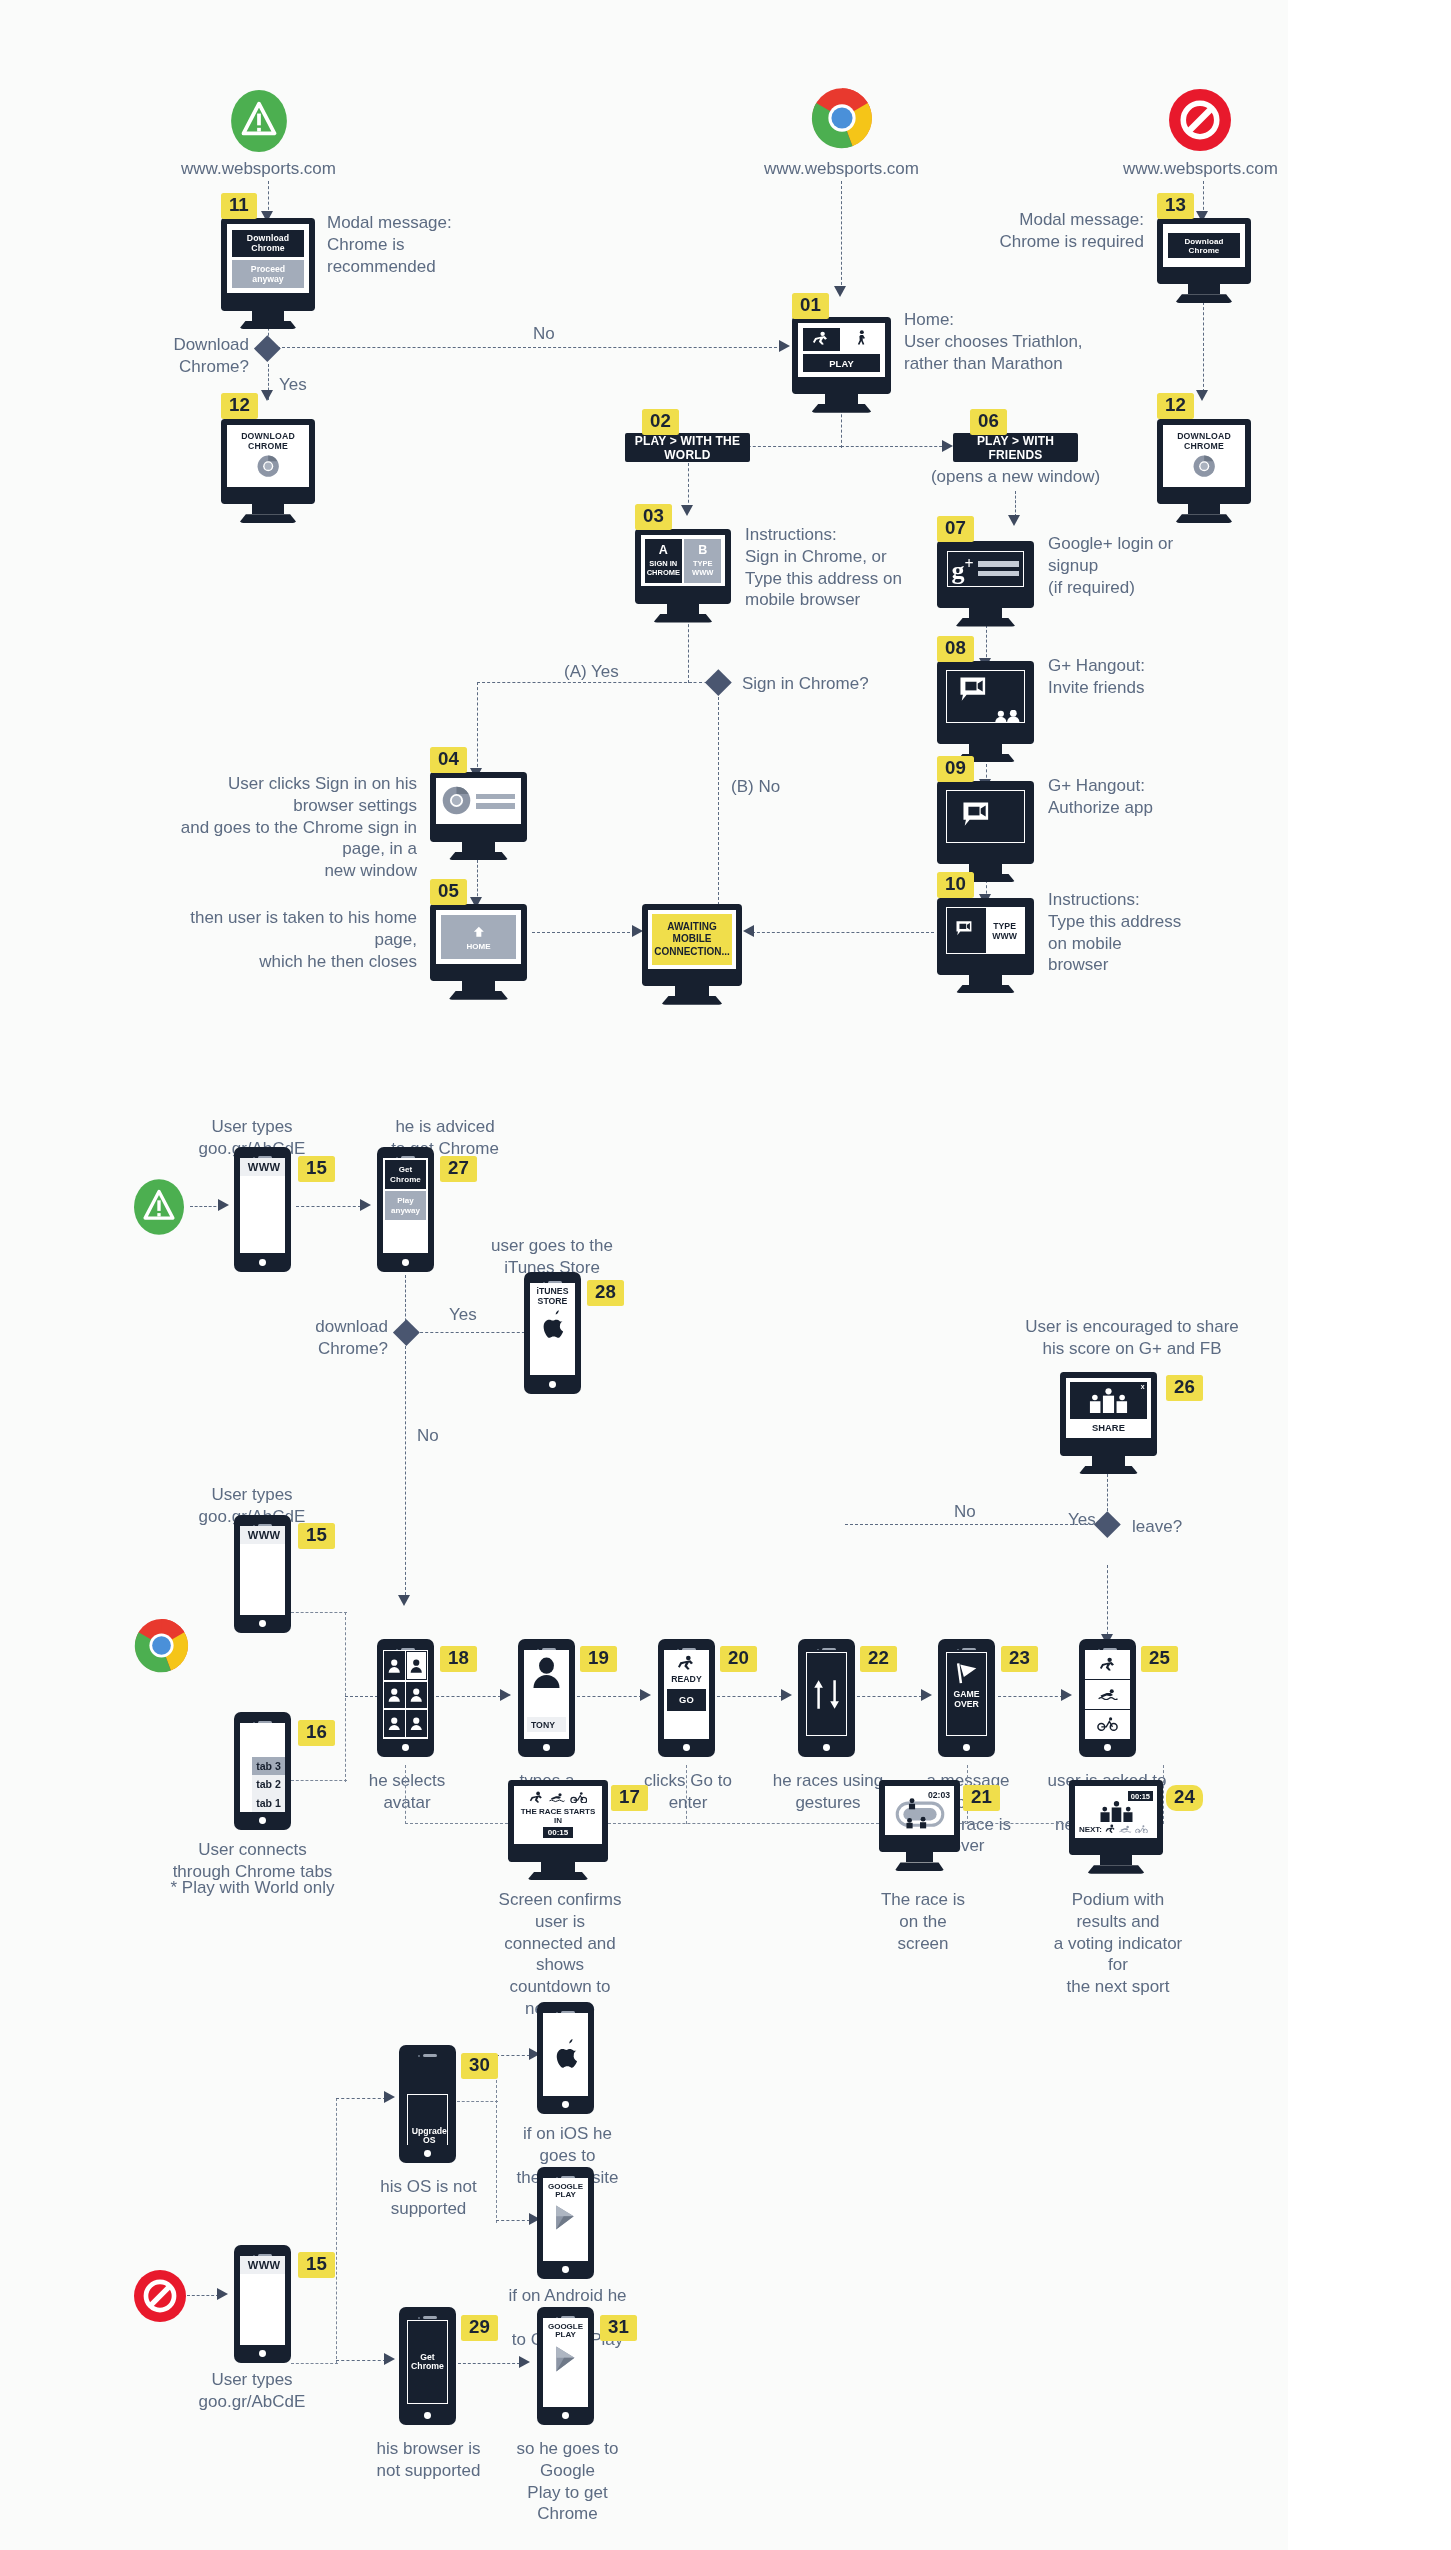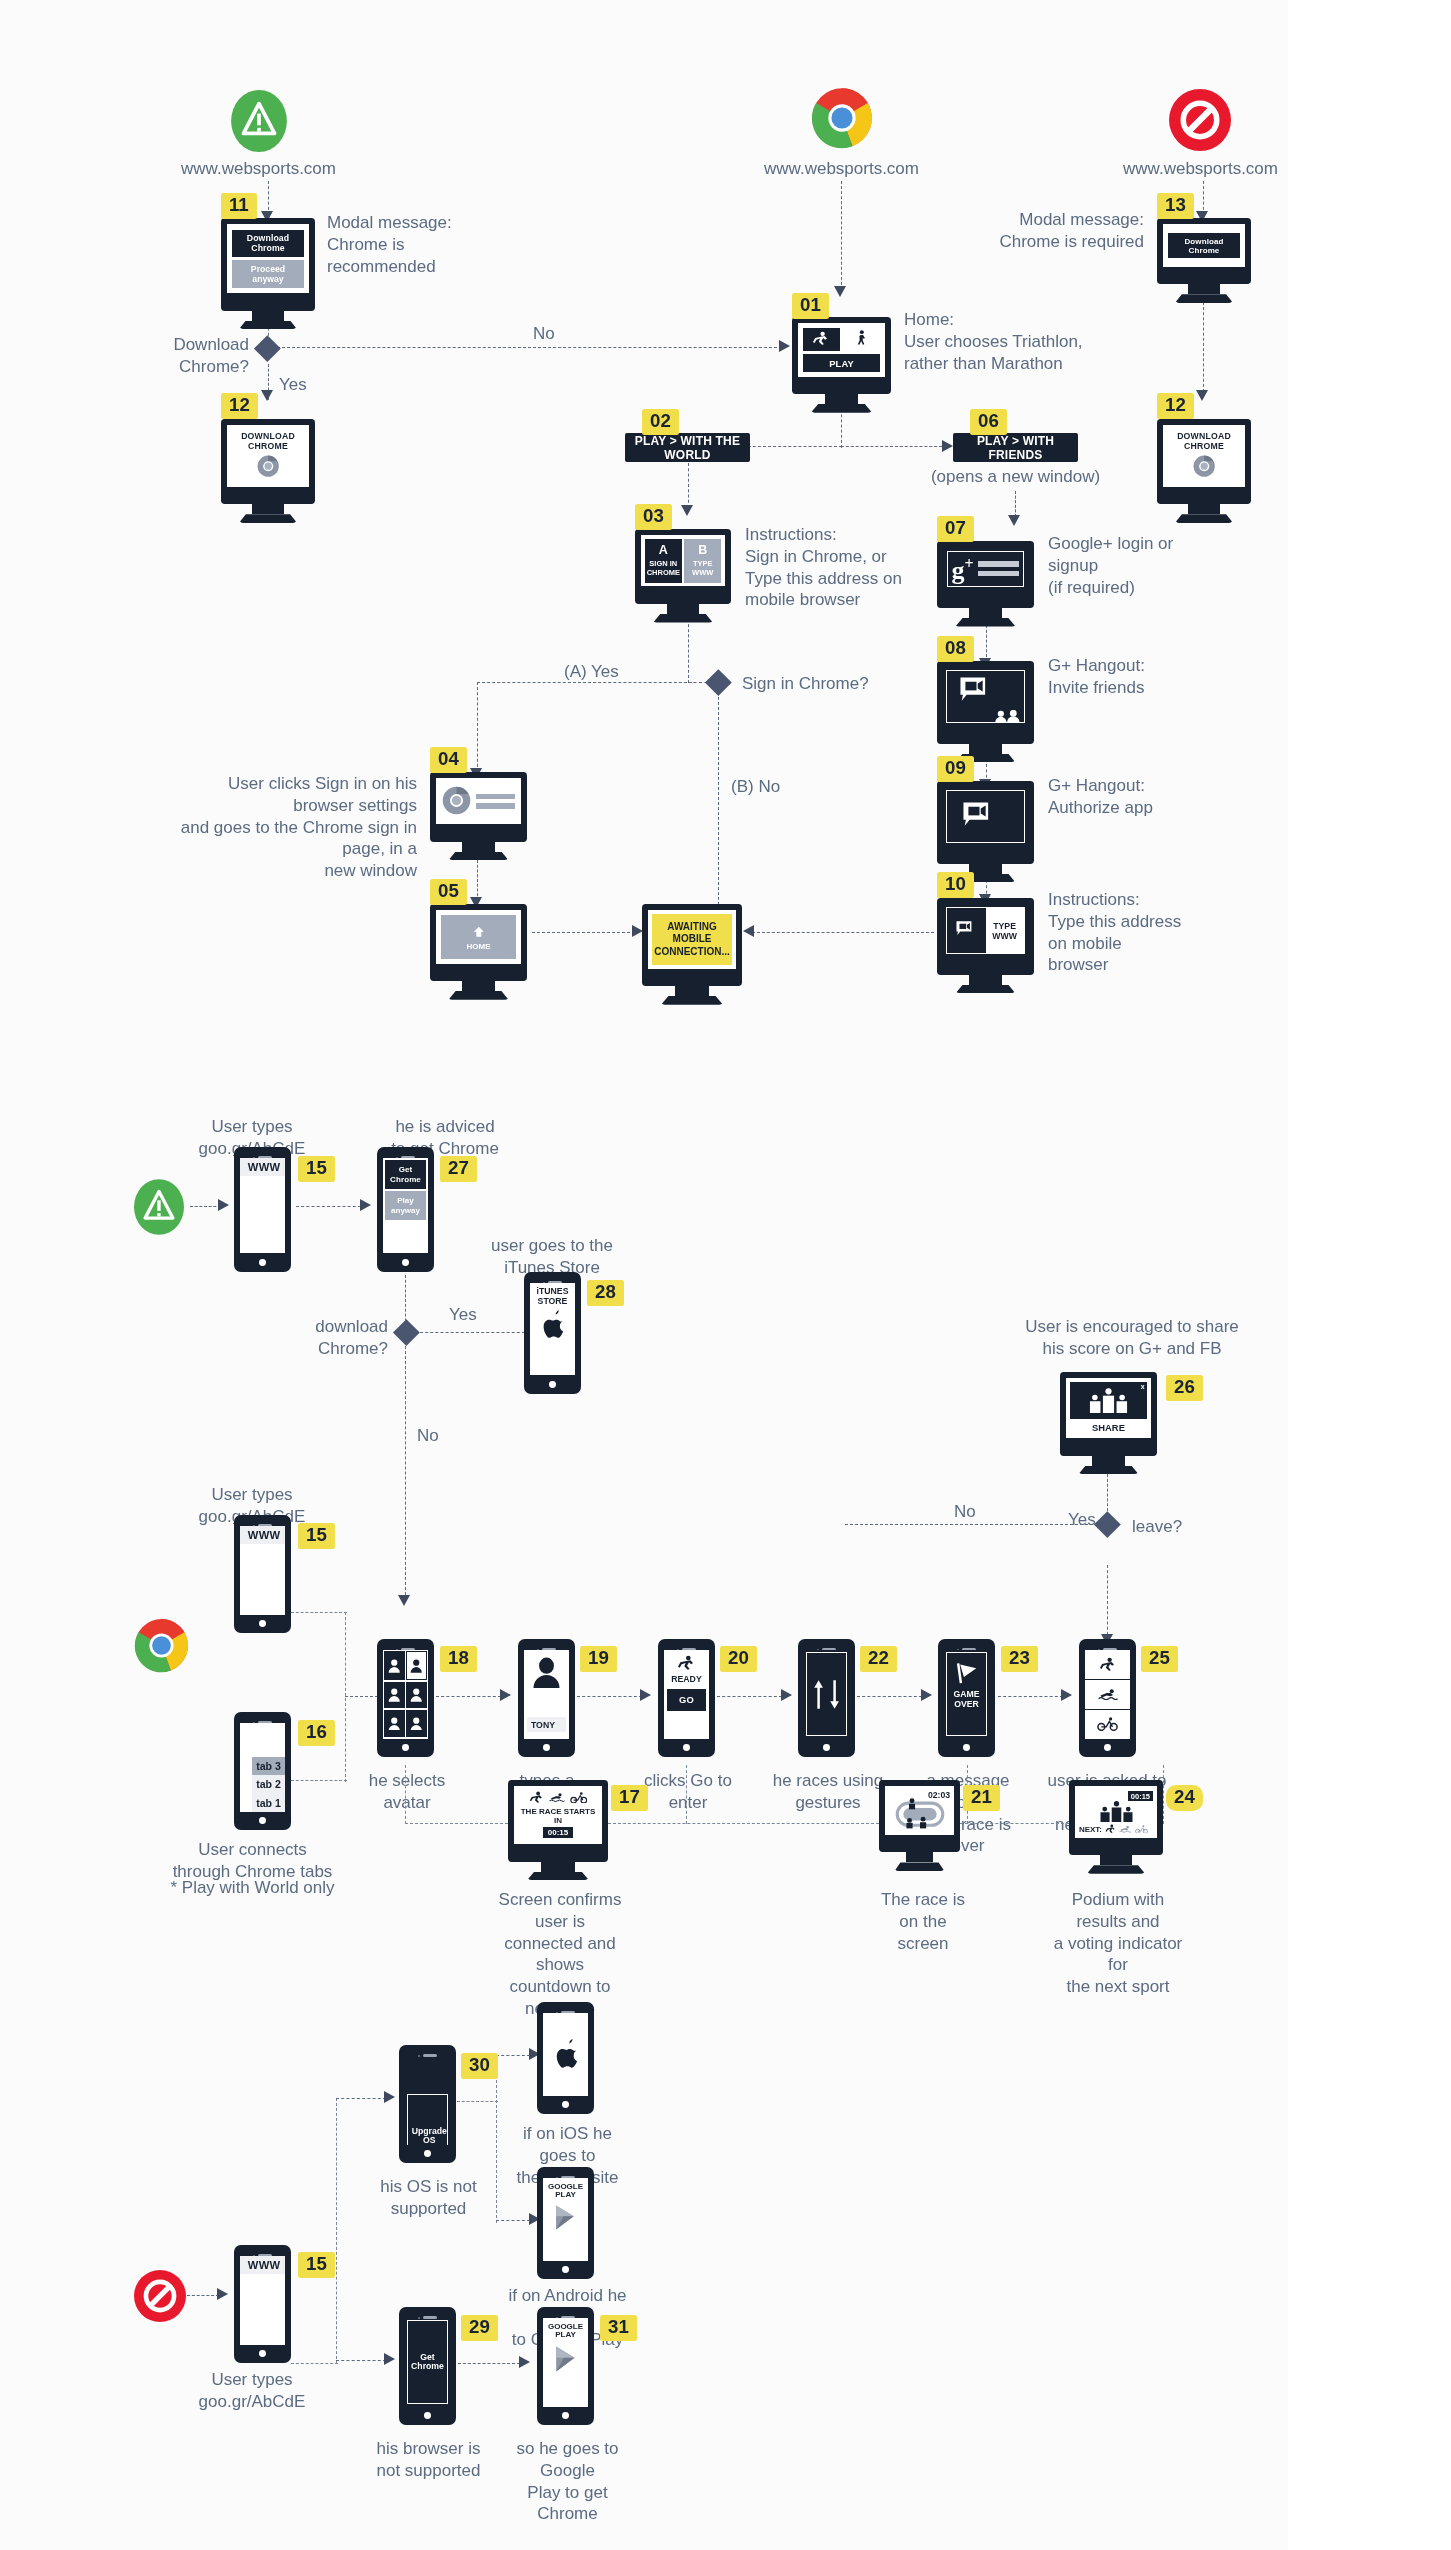--- a/index.html
+++ b/index.html
@@ -324,20 +324,22 @@
               <path d="M11 3 L19 11 L15 11 L15 19 L7 19 L7 11 L3 11 Z" fill="#fff"></path>
             </svg>
         <div style="color:#fff;font-weight:bold;font-size:8px;margin-top:1.2px;">HOME</div>
       </div>
     </div>
     <div class="mon-chin"></div>
   </div>
   <div class="mon-neck"></div>
       <div class="mon-foot"></div>
 </div>
+<div class="cap r" style="left:171px;top:907px;width:246px;white-space:pre-line;">then user is taken to his home page,
+which he then closes</div>
 
 <div class="hline" style="left:532px;top:932px;width:103px;"></div>
 <div class="arrow ar-r" style="left:632px;top:925px;"></div>
 
 <div class="monitor" style="left:642px;top:904px;width:100px;">
   <div class="mon-body">
     <div class="mon-screen" style="padding:3.7px;">
       <div class="yellowscreen" style="height:51px;white-space:pre-line;font-size:10px;">AWAITING
 MOBILE
 CONNECTION...</div>

